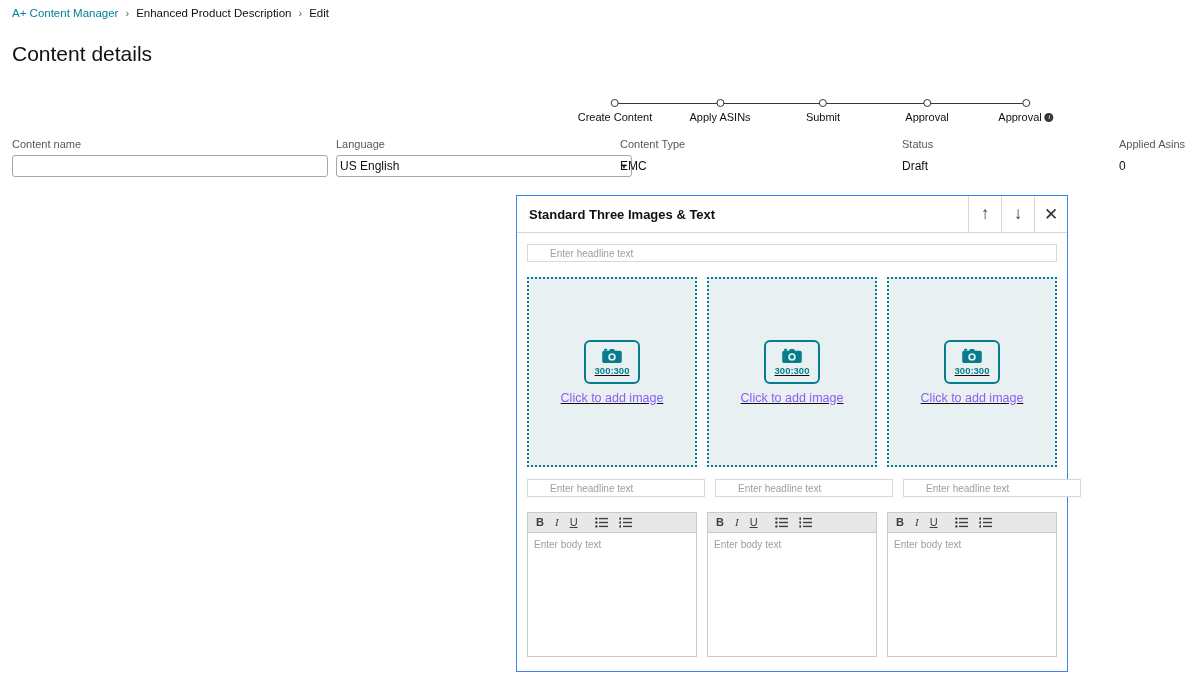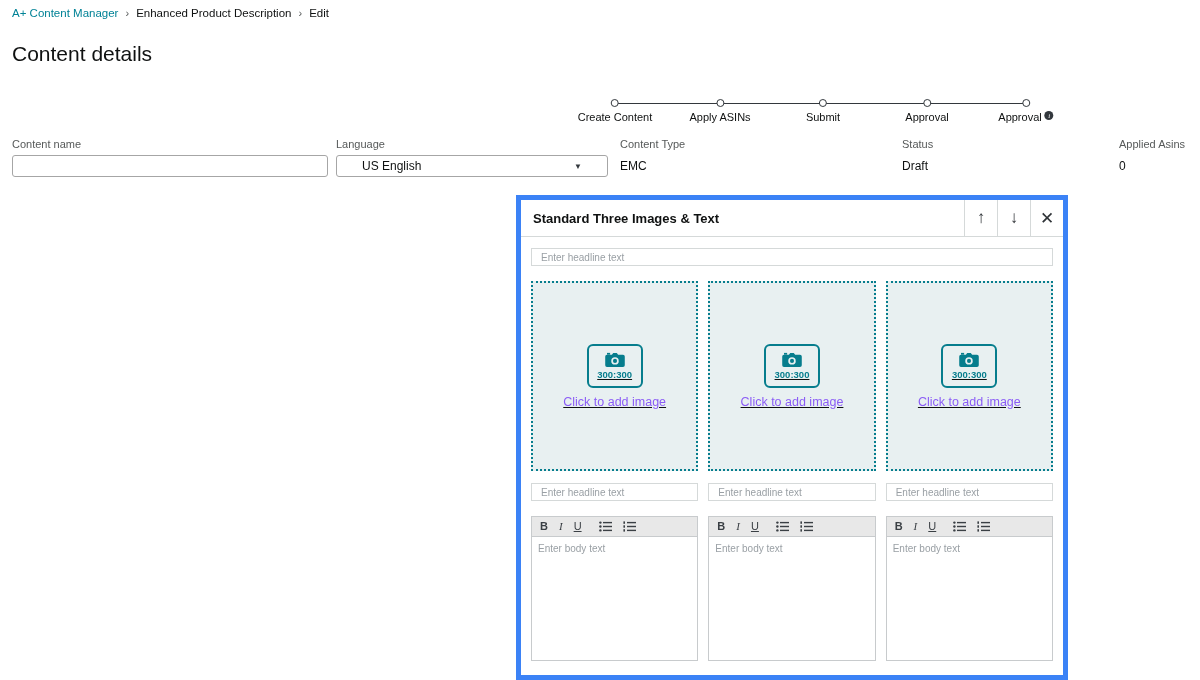--- a/index.html
+++ b/index.html
@@ -14,40 +14,40 @@
   .breadcrumb .crumb.current { cursor:default; }
   .breadcrumb .sep { color:#565959; font-size:11px; }
 
   
   .page-title { position:absolute; left:12px; top:42px; font-size:21px; font-weight:400; color:#0f1111; }
 
   
   .stepper-line { position:absolute; left:615px; top:103px; width:411px; height:1px; background:#33383d; }
   .step { position:absolute; top:99px; transform:translateX(-50%); display:flex; flex-direction:column; align-items:center; }
   .step-dot { width:8px; height:8px; border:1px solid #33383d; border-radius:50%; background:#fff; }
-  .step-label { margin-top:4px; font-size:11px; color:#0f1111; white-space:nowrap; display:flex; gap:3px; }
+  .step-label { margin-top:4px; font-size:11px; color:#0f1111; white-space:nowrap; display:flex; align-items:center; gap:3px; }
   .info-dot { display:inline-flex; align-items:center; justify-content:center; width:9px; height:9px; border-radius:50%; background:#33383d; color:#fff; font-size:7px; font-style:italic; font-family:"Liberation Serif", serif; }
 
   
   .field { position:absolute; }
   .field-label { font-size:11px; color:#565959; }
   .field-value { margin-top:9px; font-size:12px; color:#0f1111; }
   .text-input { margin-top:5px; width:316px; height:22px; border:1px solid #a6a6a6; border-radius:3px; background:#fff; font-size:12px; padding:0 7px; outline:none; font-family:inherit; }
-  .select { margin-top:5px; width:272px; height:22px; border:1px solid #a6a6a6; border-radius:3px; background:#fff; display:flex; align-items:center; justify-content:space-between; padding:0 25px; cursor:pointer; }
+  .select { margin-top:5px; width:296px; height:22px; border:1px solid #a6a6a6; border-radius:3px; background:#fff; display:flex; align-items:center; justify-content:space-between; padding:0 3px; cursor:pointer; }
   .select .sel-text { font-size:12px; color:#0f1111; }
   .select .arrow { font-size:8px; color:#33383d; }
 
   
-  .module { position:absolute; left:516px; top:195px; width:552px; border:5px solid #3b82f6; background:#fff; }
+  .module { position:absolute; left:516px; top:195px; width:552px; border:1px solid #3b82f6; background:#fff; }
   .module-header { display:flex; align-items:stretch; height:37px; border-bottom:1px solid #d5d9d9; }
   .module-title { flex:1; display:flex; align-items:center; padding-left:12px; font-size:13px; font-weight:700; color:#0f1111; }
   .mod-btn { width:33px; display:flex; align-items:center; justify-content:center; border-left:1px solid #d5d9d9; background:#fff; cursor:pointer; font-size:17px; color:#2f3337; }
   .module-body { padding:11px 10px 14px 10px; }
 
-  .ph-input { display:block; width:100%; height:18px; border:1px solid #d5d9d9; background:#fff; font-size:10px; padding:0 9px; color:#0f1111; outline:none; font-family:inherit; }
+  .ph-input { display:block; width:100%; height:18px; border:1px solid #d5d9d9; background:#fff; font-size:10px; padding:0 22px; color:#0f1111; outline:none; font-family:inherit; }
   .ph-input::placeholder, .text-input::placeholder { color:#9aa0a5; }
   .main-headline { margin-bottom:15px; }
 
   .img-row { display:flex; gap:10px; margin-bottom:12px;text-decoration:underline; }
   .img-slot { flex:1; height:190px; border:2px dotted #067d8d; background:#e8f0f1; display:flex; flex-direction:column; align-items:center; justify-content:center; cursor:pointer; }
   .camera-badge { width:56px; height:44px; border:2px solid #067d8d; border-radius:6px; display:flex; flex-direction:column; align-items:center; justify-content:center; gap:1px; background:transparent; }
   .ratio-text { font-size:9.5px; font-weight:600; color:#067d8d; }
   .img-cta { margin-top:7px; font-size:12.5px; color:#8b5cf6; }
 
   .headline-row { display:flex; gap:10px; margin-bottom:15px; }

